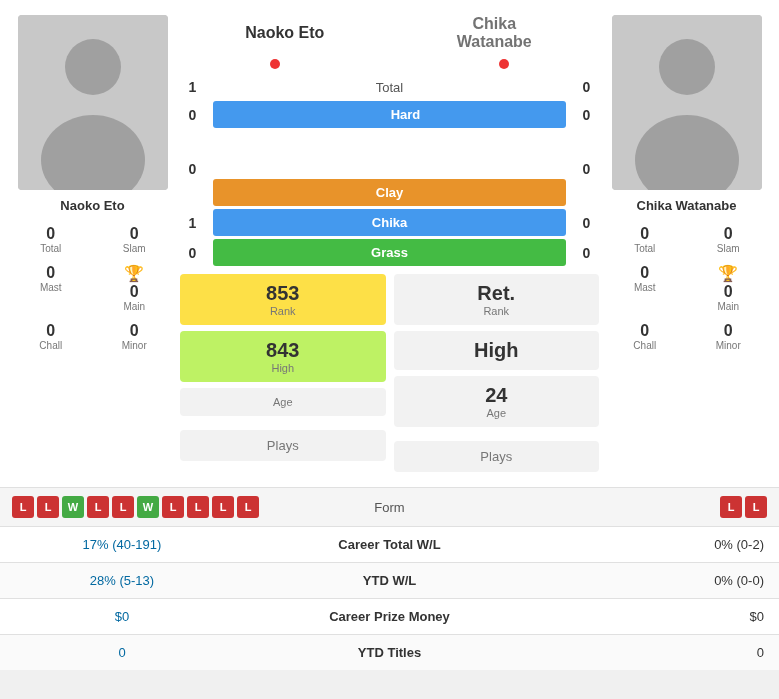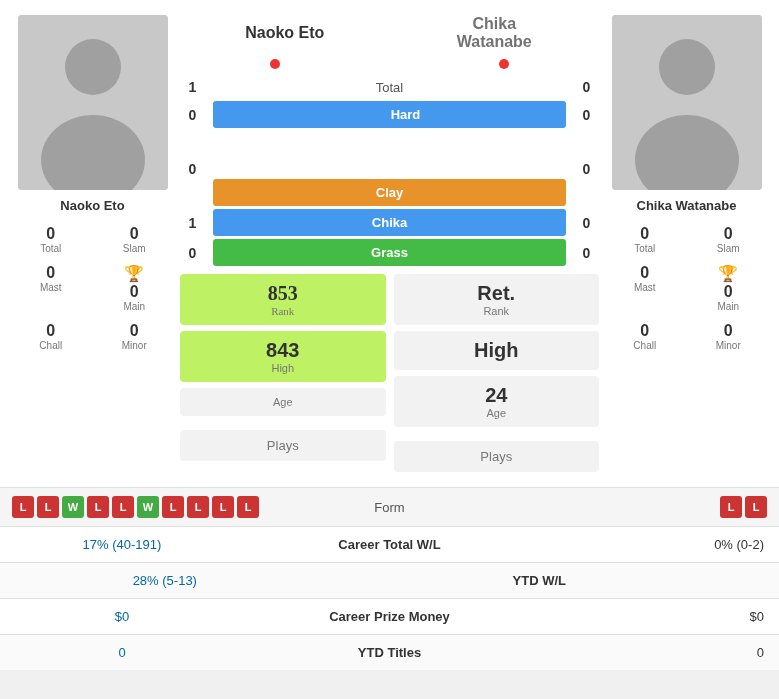--- a/index.html
+++ b/index.html
@@ -416,21 +416,21 @@
         <div class="surface-row">
           <div class="surface-score">0</div>
           <div class="surface-badge badge-grass">Grass</div>
           <div class="surface-score">0</div>
         </div>
       </div>
 
       <div style="display:flex;gap:8px;width:100%;margin-top:8px;">
 
         <div style="display:flex;flex-direction:column;gap:6px;flex:1;">
-          <div class="info-box-left" style="background:#bef264;border-radius:4px;padding:8px;text-align:center;font-family:Liberation Serif, serif;">
+          <div class="info-box-left" style="background:#fde047;border-radius:4px;padding:8px;text-align:center;">
             <div class="info-value">853</div>
             <div class="info-label">Rank</div>
           </div>
           <div class="info-box-left" style="background:#bef264;border-radius:4px;padding:8px;">
             <div class="info-value">843</div>
             <div class="info-label">High</div>
           </div>
           <div class="info-box-left" style="background:#f2f2f2;border-radius:4px;padding:8px;text-align:center;">
             <div class="info-label">Age</div>
           </div>
@@ -522,20 +522,21 @@
 
   <div class="stats-table">
     <div class="stats-row">
       <div class="stats-left-val">17% (40-191)</div>
       <div class="stats-center-label">Career Total W/L</div>
       <div class="stats-right-val">0% (0-2)</div>
     </div>
     <div class="stats-row">
       <div class="stats-left-val">28% (5-13)</div>
       <div class="stats-center-label">YTD W/L</div>
+      <div class="stats-right-val">0% (0-0)</div>
     </div>
     <div class="stats-row">
       <div class="stats-left-val">$0</div>
       <div class="stats-center-label">Career Prize Money</div>
       <div class="stats-right-val">$0</div>
     </div>
     <div class="stats-row">
       <div class="stats-left-val">0</div>
       <div class="stats-center-label">YTD Titles</div>
       <div class="stats-right-val">0</div>

